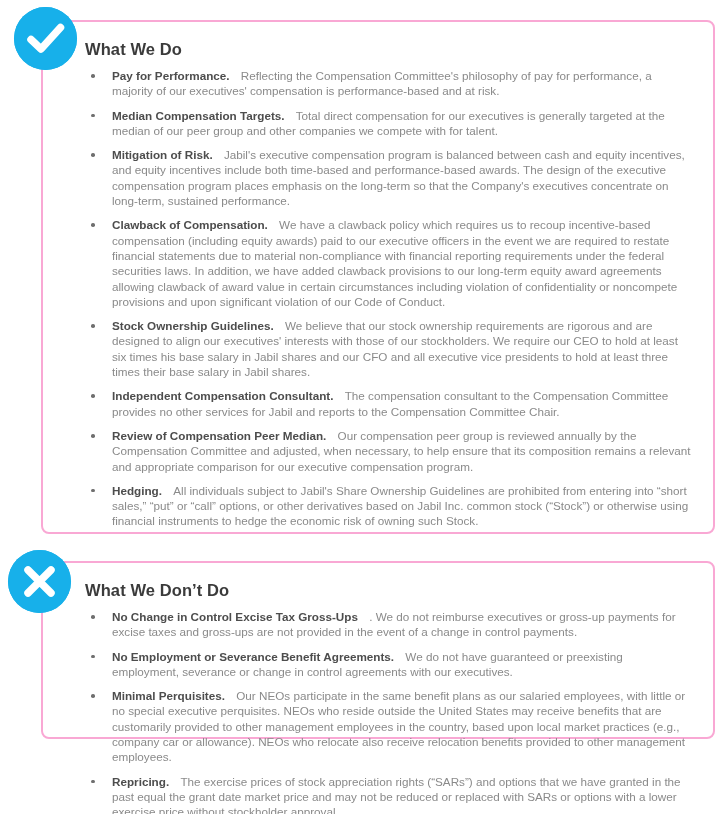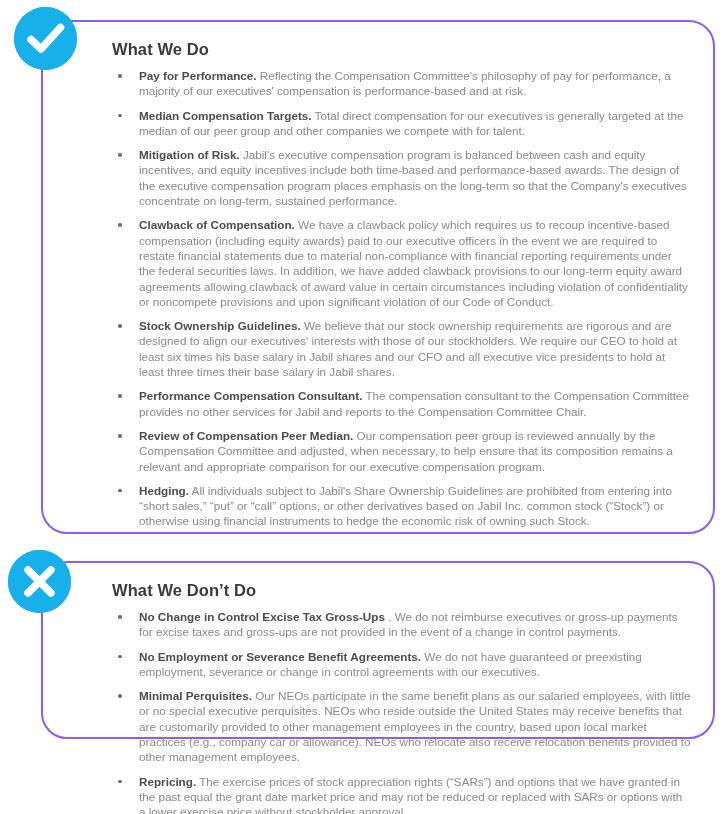--- a/index.html
+++ b/index.html
@@ -19,24 +19,23 @@
   .page {
     position: relative;
     width: 728px;
     height: 814px;
   }
 
   
   .panel {
     position: absolute;
     box-sizing: border-box;
-    border: 2px solid #8b5cf6;
-    border-radius: 26px;
+    border: 2px solid #f9a8d4;
+    border-radius: 8px;
     background: #ffffff;
-    padding-left: 27px;
   }
 
   #panel-do {
     left: 41px;
     top: 20px;
     width: 674px;
     height: 514px;
   }
 
   #panel-dont {
@@ -99,20 +98,21 @@
     background: #6f6f6f;
     border-radius: 50%;
   }
 
   .lead {
     font-weight: bold;
     color: #4d4d4d;
   }
   .body-text {
     color: #8a8a8a;
+    margin-left: 8px;
   }
 
   
   .badge-mask {
     position: absolute;
     background: #ffffff;
     z-index: 4;
   }
   #mask-do   { left: 20px; top: 14px;  width: 52px; height: 52px; border-radius: 50%; }
   #mask-dont { left: 14px; top: 557px; width: 52px; height: 52px; border-radius: 50%; }
@@ -124,21 +124,21 @@
 
   <div class="panel" id="panel-do">
     <div class="panel-inner">
       <h2 class="panel-heading">What We Do</h2>
       <ul class="bullets" id="list-do">
           <li><span class="bullet-dot"></span><span class="lead">Pay for Performance.</span> <span class="body-text">Reflecting the Compensation Committee's philosophy of pay for performance, a majority of our executives' compensation is performance-based and at risk.</span></li>
           <li><span class="bullet-dot"></span><span class="lead">Median Compensation Targets.</span> <span class="body-text">Total direct compensation for our executives is generally targeted at the median of our peer group and other companies we compete with for talent.</span></li>
           <li><span class="bullet-dot"></span><span class="lead">Mitigation of Risk.</span> <span class="body-text">Jabil's executive compensation program is balanced between cash and equity incentives, and equity incentives include both time-based and performance-based awards. The design of the executive compensation program places emphasis on the long-term so that the Company's executives concentrate on long-term, sustained performance.</span></li>
           <li><span class="bullet-dot"></span><span class="lead">Clawback of Compensation.</span> <span class="body-text">We have a clawback policy which requires us to recoup incentive-based compensation (including equity awards) paid to our executive officers in the event we are required to restate financial statements due to material non-compliance with financial reporting requirements under the federal securities laws.  In addition, we have added clawback provisions to our long-term equity award agreements allowing clawback of award value in certain circumstances including violation of confidentiality or noncompete provisions and upon significant violation of our Code of Conduct.</span></li>
           <li><span class="bullet-dot"></span><span class="lead">Stock Ownership Guidelines.</span> <span class="body-text">We believe that our stock ownership requirements are rigorous and are designed to align our executives' interests with those of our stockholders. We require our CEO to hold at least six times his base salary in Jabil shares and our CFO and all executive vice presidents to hold at least three times their base salary in Jabil shares.</span></li>
-          <li><span class="bullet-dot"></span><span class="lead">Performance Compensation Consultant.</span> <span class="body-text">The compensation consultant to the Compensation Committee provides no other services for Jabil and reports to the Compensation Committee Chair.</span></li>
+          <li><span class="bullet-dot"></span><span class="lead">Independent Compensation Consultant.</span> <span class="body-text">The compensation consultant to the Compensation Committee provides no other services for Jabil and reports to the Compensation Committee Chair.</span></li>
           <li><span class="bullet-dot"></span><span class="lead">Review of Compensation Peer Median.</span> <span class="body-text">Our compensation peer group is reviewed annually by the Compensation Committee and adjusted, when necessary, to help ensure that its composition remains a relevant and appropriate comparison for our executive compensation program.</span></li>
           <li><span class="bullet-dot"></span><span class="lead">Hedging.</span> <span class="body-text">All individuals subject to Jabil's Share Ownership Guidelines are prohibited from entering into “short sales,” “put” or “call” options, or other derivatives based on Jabil Inc. common stock (“Stock”) or otherwise using financial instruments to hedge the economic risk of owning such Stock.</span></li>
         </ul>
     </div>
   </div>
 
   <div class="panel" id="panel-dont">
     <div class="panel-inner">
       <h2 class="panel-heading">What We Don’t Do</h2>
       <ul class="bullets" id="list-dont">

